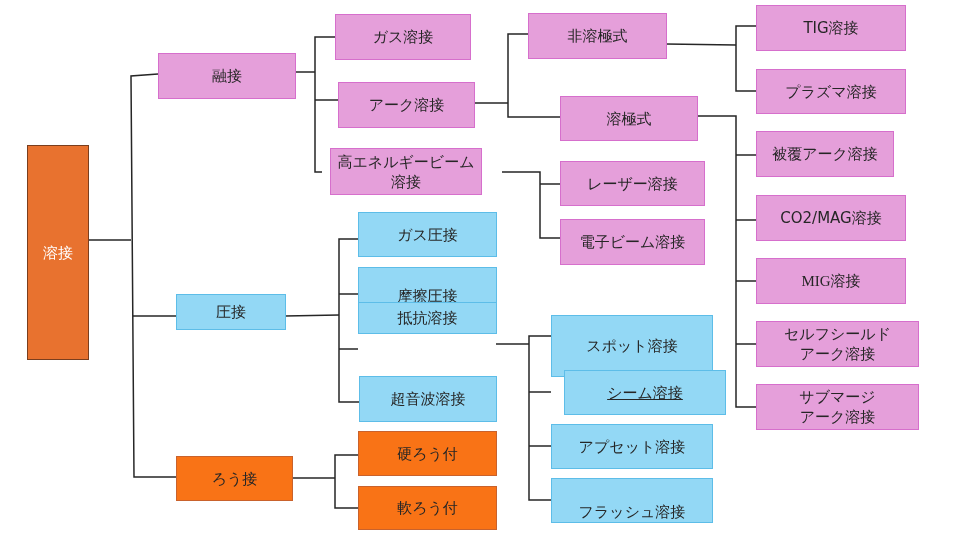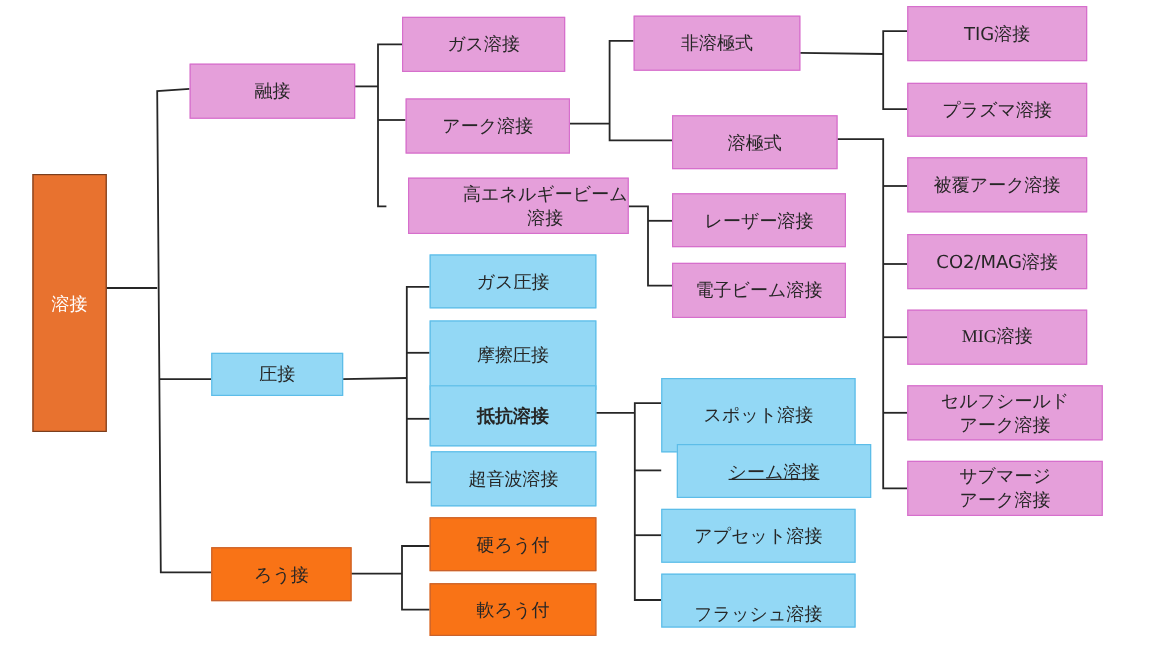--- a/index.html
+++ b/index.html
@@ -71,39 +71,39 @@
 <div class="node peach" style="left:176px;top:456px;width:117px;height:45px;">
   <span>ろう接</span>
 </div>
 
 <div class="node pink" style="left:335px;top:14px;width:136px;height:46px;">
   <span>ガス溶接</span>
 </div>
 <div class="node pink" style="left:338px;top:82px;width:137px;height:46px;">
   <span>アーク溶接</span>
 </div>
-<div class="node pink" style="left:340px;top:148px;width:184px;height:47px;justify-content:flex-end;">
+<div class="node pink" style="left:330px;top:148px;width:152px;height:47px;">
   <span>高エネルギービーム
 溶接</span>
 </div>
 
 <div class="node pink" style="left:528px;top:13px;width:139px;height:46px;">
   <span>非溶極式</span>
 </div>
 <div class="node pink" style="left:560px;top:96px;width:138px;height:45px;">
   <span>溶極式</span>
 </div>
 
 <div class="node pink" style="left:756px;top:5px;width:150px;height:46px;">
   <span>TIG溶接</span>
 </div>
 <div class="node pink" style="left:756px;top:69px;width:150px;height:45px;">
   <span>プラズマ溶接</span>
 </div>
-<div class="node pink" style="left:756px;top:131px;width:150px;height:46px;">
+<div class="node pink" style="left:756px;top:131px;width:138px;height:46px;">
   <span>被覆アーク溶接</span>
 </div>
 <div class="node pink" style="left:756px;top:195px;width:150px;height:46px;">
   <span>CO2/MAG溶接</span>
 </div>
 <div class="node pink" style="left:756px;top:258px;width:150px;height:46px;font-family:Liberation Serif, serif;">
   <span>MIG溶接</span>
 </div>
 <div class="node pink" style="left:756px;top:321px;width:163px;height:46px;">
   <span>セルフシールド
@@ -120,21 +120,21 @@
 <div class="node pink" style="left:560px;top:219px;width:145px;height:46px;">
   <span>電子ビーム溶接</span>
 </div>
 
 <div class="node blue" style="left:358px;top:212px;width:139px;height:45px;">
   <span>ガス圧接</span>
 </div>
 <div class="node blue" style="left:358px;top:267px;width:139px;height:58px;">
   <span>摩擦圧接</span>
 </div>
-<div class="node blue" style="left:358px;top:321px;width:139px;height:51px;font-weight:bold;">
+<div class="node blue" style="left:358px;top:302px;width:139px;height:32px;">
   <span>抵抗溶接</span>
 </div>
 <div class="node blue" style="left:359px;top:376px;width:138px;height:46px;">
   <span>超音波溶接</span>
 </div>
 
 <div class="node blue" style="left:551px;top:315px;width:162px;height:62px;">
   <span>スポット溶接</span>
 </div>
 <div class="node blue" style="left:564px;top:370px;width:162px;height:45px;text-decoration:underline;">

